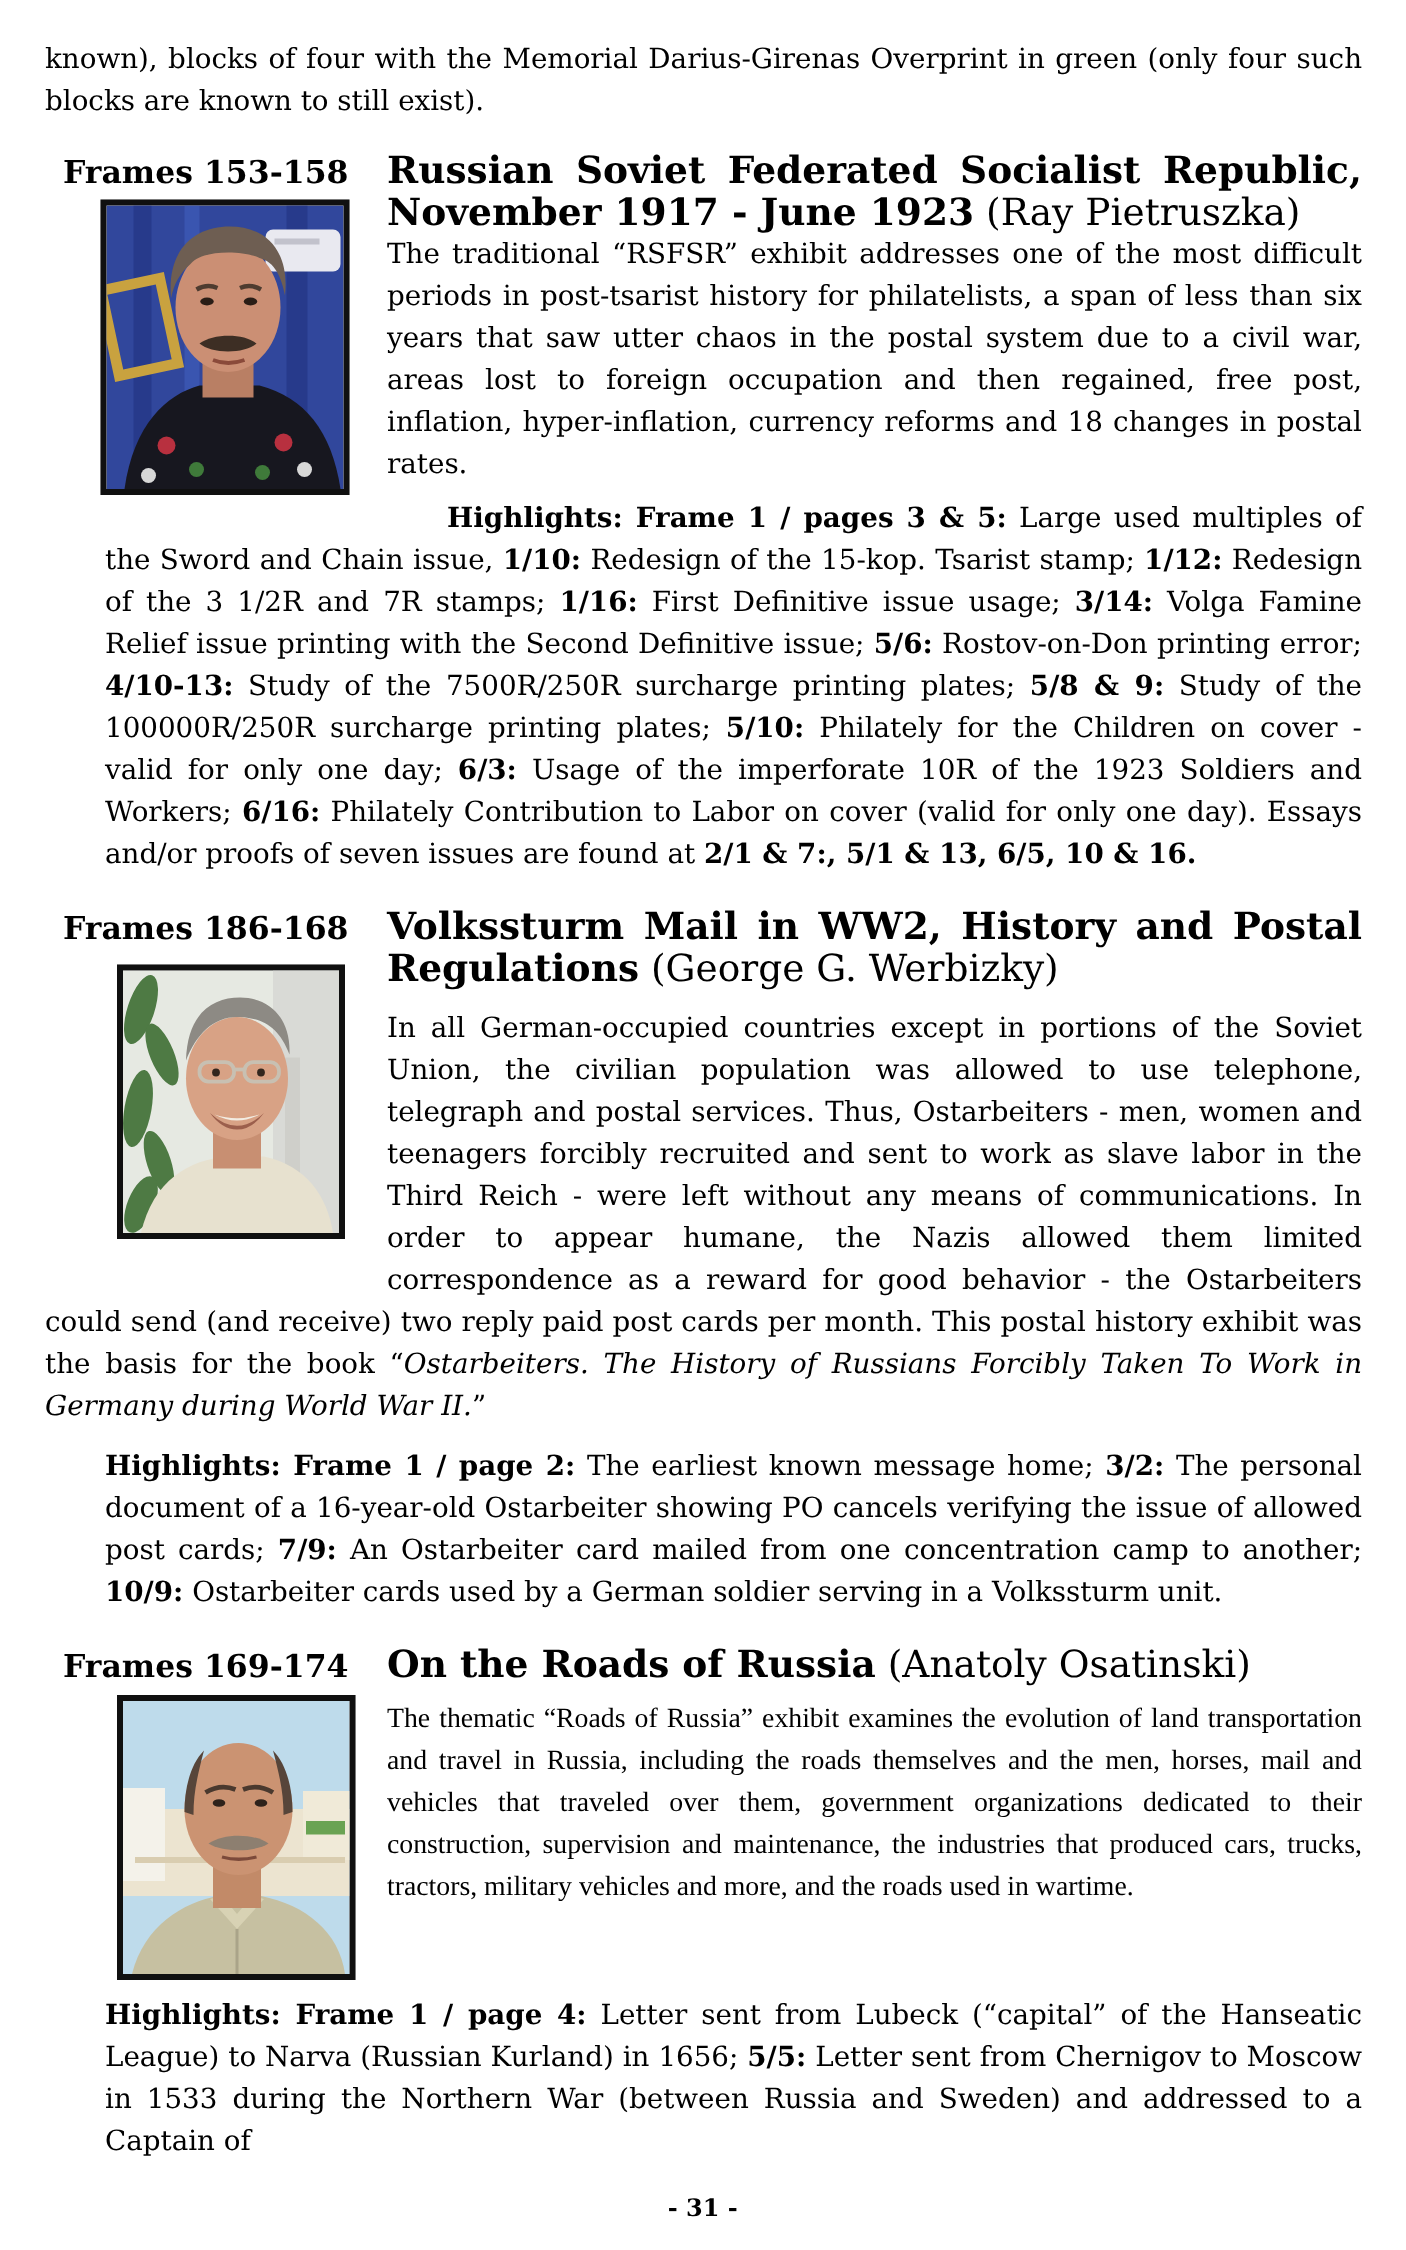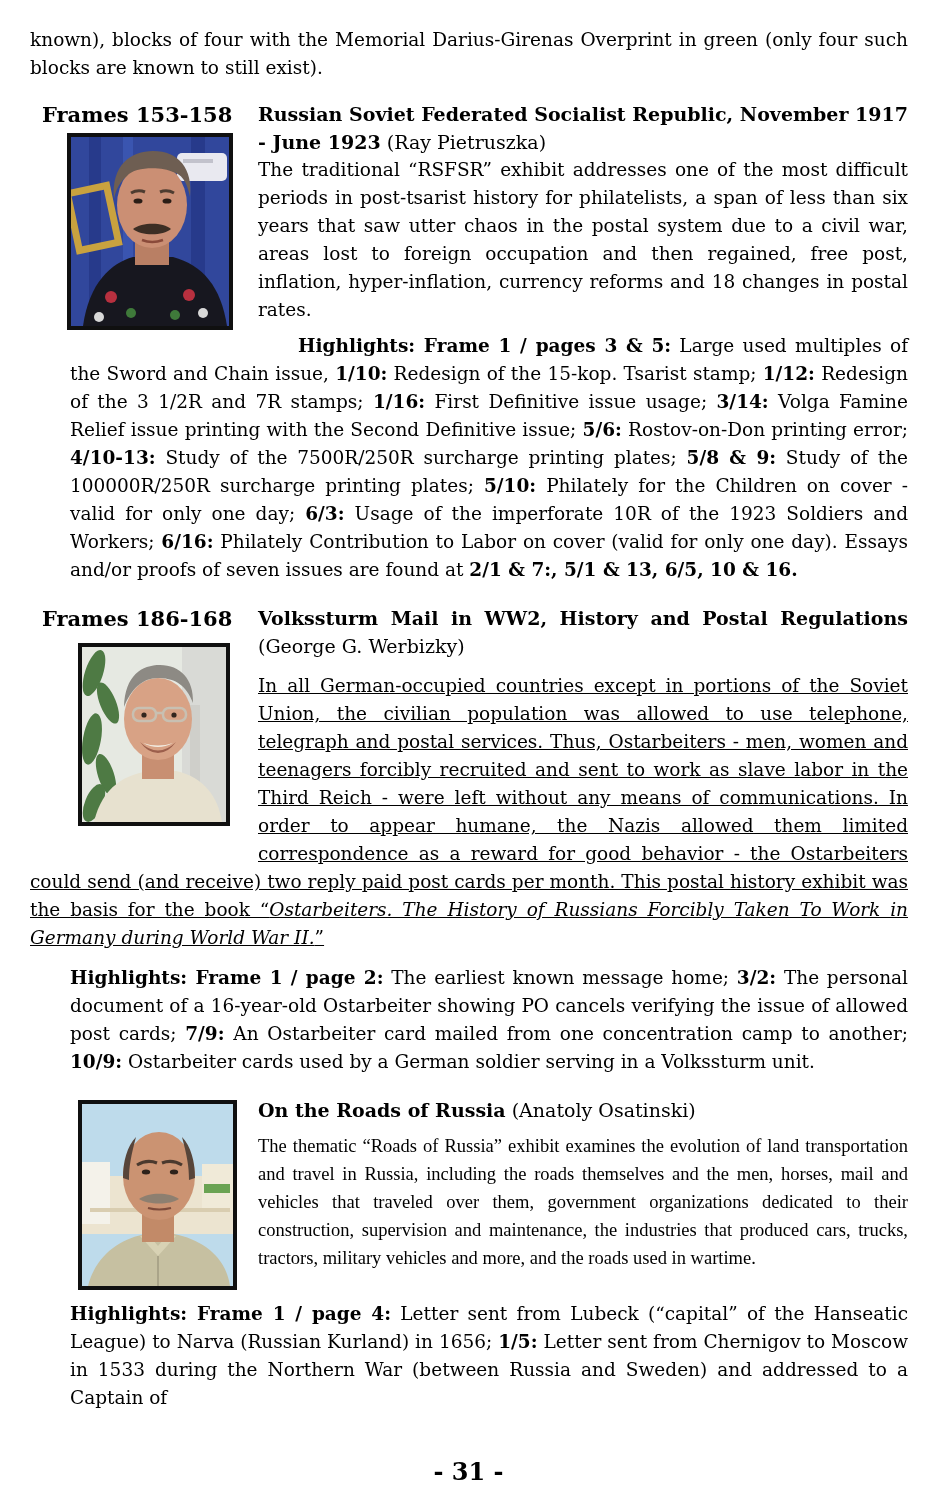--- a/index.html
+++ b/index.html
@@ -15,27 +15,27 @@
   .i{font-style:italic;}
   .intro{margin-bottom:18px;}
   .exhibit{margin-bottom:20px;}
   .left-col{float:left;width:228px;}
   .frames{margin:0;padding-left:12px;font-size:21px;line-height:30px;font-weight:bold;white-space:nowrap;}
   .photo{border:4px solid #101010;background:#cfcfcf;}
   .photo svg{display:block;}
   .photo1{width:158px;height:189px;margin:3px 0 0 37px;}
   .photo2{width:144px;height:175px;margin:9px 0 18px 48px;}
   .photo3{width:151px;height:182px;margin:4px 0 10px 48px;}
-  .title{font-size:19px;margin-top:12px;}
-  .gap-md{margin-top:12px;text-decoration:underline;}
+  .title{font-size:25px;margin-top:12px;}
+  .gap-md{margin-top:12px;}
   .gap-sm{margin-top:8px;font-family:Liberation Serif, serif;}
   .highlights{clear:both;margin-top:8px;margin-left:40px;}
   .hl-indent{text-indent:228px;}
   .hl-last{margin-top:12px;}
-  .pageno{position:absolute;left:0;right:0;bottom:14px;text-align:center;font-weight:bold;font-size:24px;}
+  .pageno{position:absolute;left:0;right:0;bottom:14px;text-align:center;font-weight:bold;font-size:16px;}
 </style>
 </head>
 <body>
 
 <div class="page">
 
   <p class="intro">known), blocks of four with the Memorial Darius-Girenas Overprint in green (only four such blocks are known to still exist).</p>
 
   <section class="exhibit">
     <div class="left-col">
@@ -102,20 +102,21 @@
         </svg>
       </div>
     </div>
     <p class="title"><span class="b">Volkssturm Mail in WW2, History and Postal Regulations</span><span>  (George G. Werbizky)</span></p>
     <p class="desc gap-md"><span>In all German-occupied countries except in portions of the Soviet Union, the civilian population was allowed to use telephone, telegraph and postal services.  Thus, Ostarbeiters - men, women and teenagers forcibly recruited and sent to work as slave labor in the Third Reich - were left without any means of communications.  In order to appear humane, the Nazis allowed them limited correspondence as a reward for good behavior - the Ostarbeiters could send (and receive) two reply paid post cards per month.  This postal history exhibit was the basis for the book “</span><span class="i">Ostarbeiters.  The History of Russians Forcibly Taken To Work in Germany during World War II.</span><span>”</span></p>
     <p class="highlights hl-last"><span class="b">Highlights: Frame 1 / page 2:</span><span> The earliest known message home; </span><span class="b">3/2:</span><span> The personal document of a 16-year-old Ostarbeiter showing PO cancels verifying the issue of allowed post cards; </span><span class="b">7/9:</span><span> An Ostarbeiter card mailed from one concentration camp to another; </span><span class="b">10/9:</span><span> Ostarbeiter cards used by a German soldier serving in a Volkssturm unit.</span></p>
   </section>
 
   <section class="exhibit">
     <div class="left-col">
+      <h2 class="frames">Frames 169-174</h2>
       <div class="photo photo3">
         <svg viewBox="0 0 151 182" width="151" height="182">
           <rect width="151" height="182" fill="#bedbeb"></rect>
           <rect y="72" width="151" height="58" fill="#ece4d0"></rect>
           <rect x="0" y="58" width="28" height="62" fill="#f4f2ea"></rect>
           <rect x="120" y="60" width="31" height="46" fill="#f0ead8"></rect>
           <rect x="122" y="80" width="26" height="9" fill="#6aa353"></rect>
           <rect x="8" y="104" width="140" height="4" fill="#d9cdb0"></rect>
           <path d="M6 182 C14 150 40 134 64 130 L92 130 C122 136 144 154 148 182 Z" fill="#c6c0a1"></path>
           <path d="M58 132 L76 152 L94 132 L86 130 L76 142 L66 130 Z" fill="#d8d2b4"></path>
@@ -128,18 +129,18 @@
           <path d="M80 59 Q90 55 100 61" stroke="#4a392e" stroke-width="3.2" fill="none"></path>
           <ellipse cx="64" cy="68" rx="4.2" ry="2.5" fill="#2e221b"></ellipse>
           <ellipse cx="92" cy="68" rx="4.2" ry="2.5" fill="#2e221b"></ellipse>
           <path d="M57 95 C67 88 87 88 97 95 C88 101 66 101 57 95 Z" fill="#8d7f70"></path>
           <path d="M66 104 Q77 107 89 104" stroke="#7c4a3a" stroke-width="2.2" fill="none"></path>
         </svg>
       </div>
     </div>
     <p class="title"><span class="b">On the Roads of Russia</span><span> (Anatoly Osatinski)</span></p>
     <p class="desc gap-sm"><span>The thematic “Roads of Russia” exhibit examines the evolution of land transportation and travel in Russia, including the roads themselves and the men, horses, mail and vehicles that traveled over them, government organizations dedicated to their construction, supervision and maintenance, the industries that produced cars, trucks, tractors, military vehicles and more, and the roads used in wartime.</span></p>
-    <p class="highlights hl-last"><span class="b">Highlights: Frame 1 / page 4:</span><span> Letter sent from Lubeck (“capital” of the Hanseatic League) to Narva (Russian Kurland) in 1656; </span><span class="b">1/5:</span><span> Letter sent from Chernigov to Moscow in 1533 during the Northern War (between Russia and Sweden) and addressed to a Captain of</span></p>
+    <p class="highlights hl-last"><span class="b">Highlights: Frame 1 / page 4:</span><span> Letter sent from Lubeck (“capital” of the Hanseatic League) to Narva (Russian Kurland) in 1656; </span><span class="b">5/5:</span><span> Letter sent from Chernigov to Moscow in 1533 during the Northern War (between Russia and Sweden) and addressed to a Captain of</span></p>
   </section>
 
 </div>
 
 <div class="pageno">- 31 -</div>
 
 </body></html>

